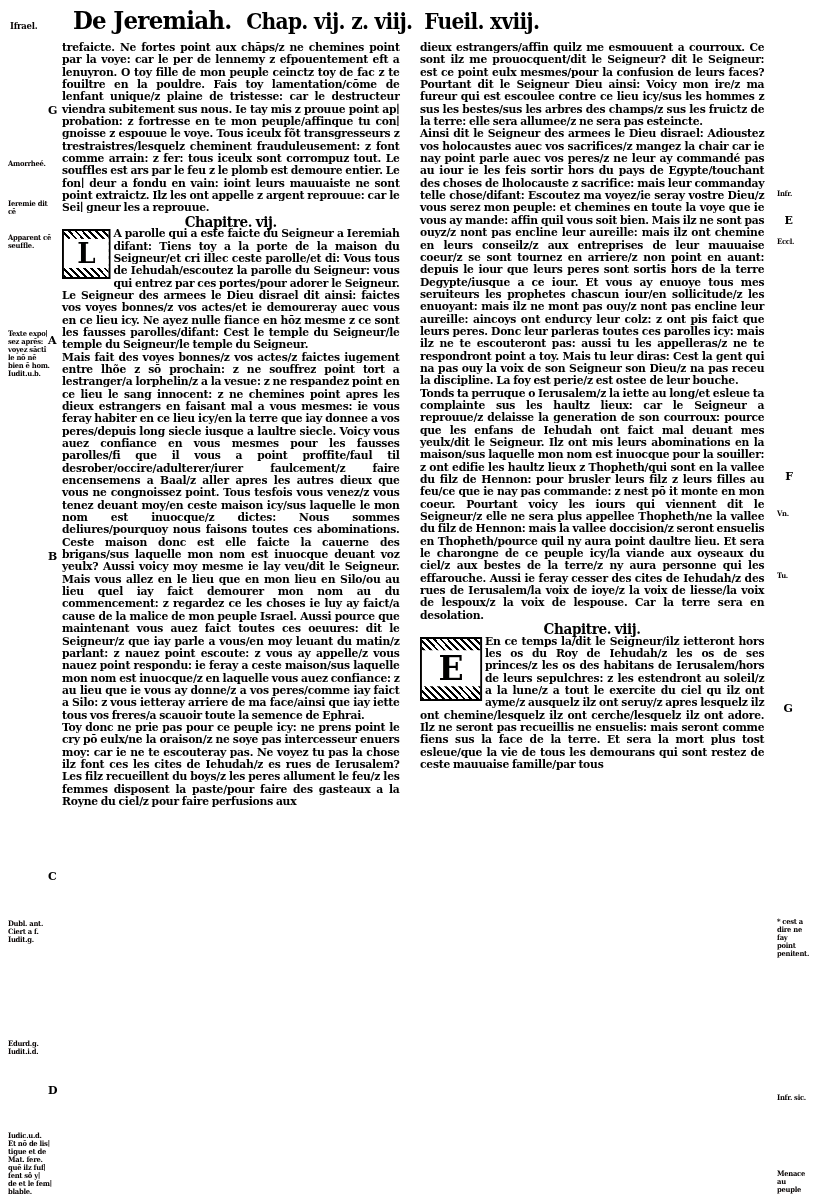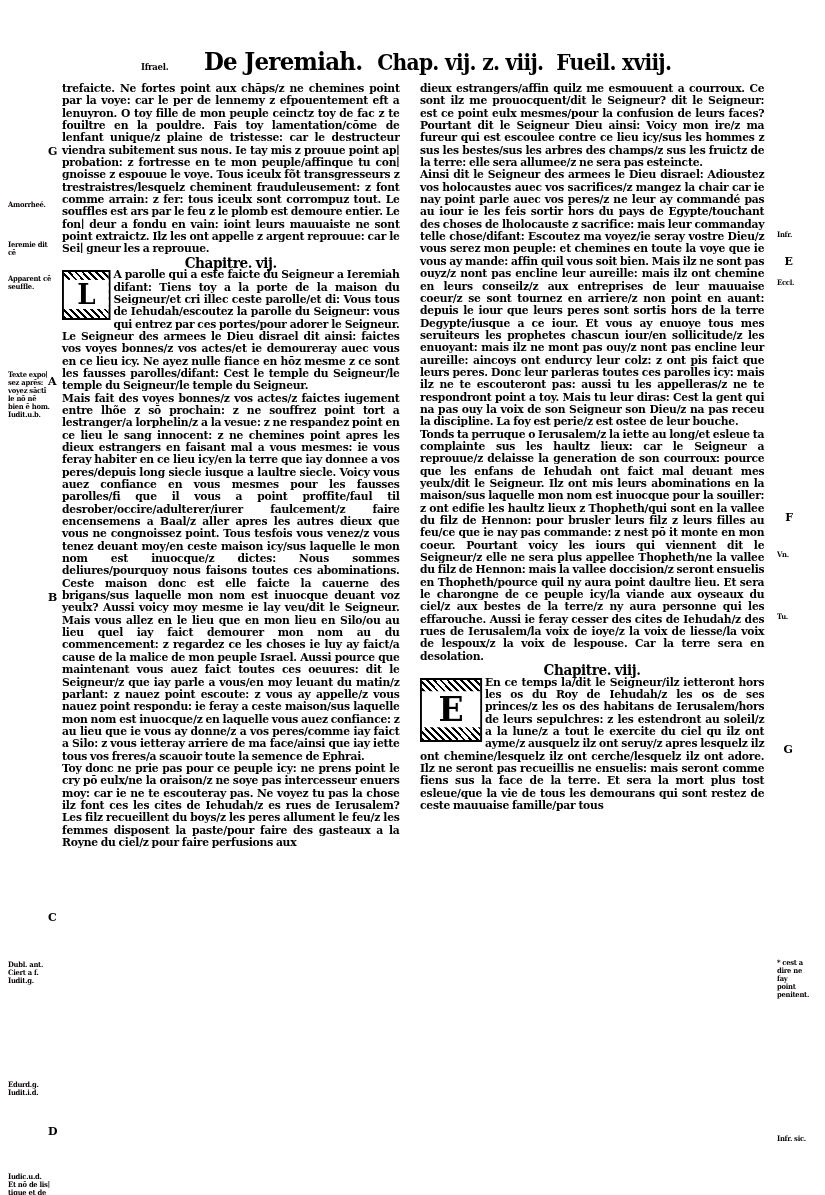--- a/index.html
+++ b/index.html
@@ -23,25 +23,24 @@
     height: 1195px;
     box-sizing: border-box;
     padding: 6px 8px 4px 8px;
     filter: contrast(1.15);
   }
 
   
   .running-head {
     display: flex;
     align-items: baseline;
-    justify-content: center;
+    justify-content: flex-start;
     height: 34px;
     padding: 0 6px 0 2px;
     margin-bottom: 2px;
-    margin-top: 41px;
   }
   .rh-left-marg {
     width: 56px;
     font-family: "DejaVu Serif", serif;
     font-size: 10px;
     font-weight: bold;
     letter-spacing: -0.3px;
     color: #161212;
     transform: scaleX(0.85);
     transform-origin: left bottom;

